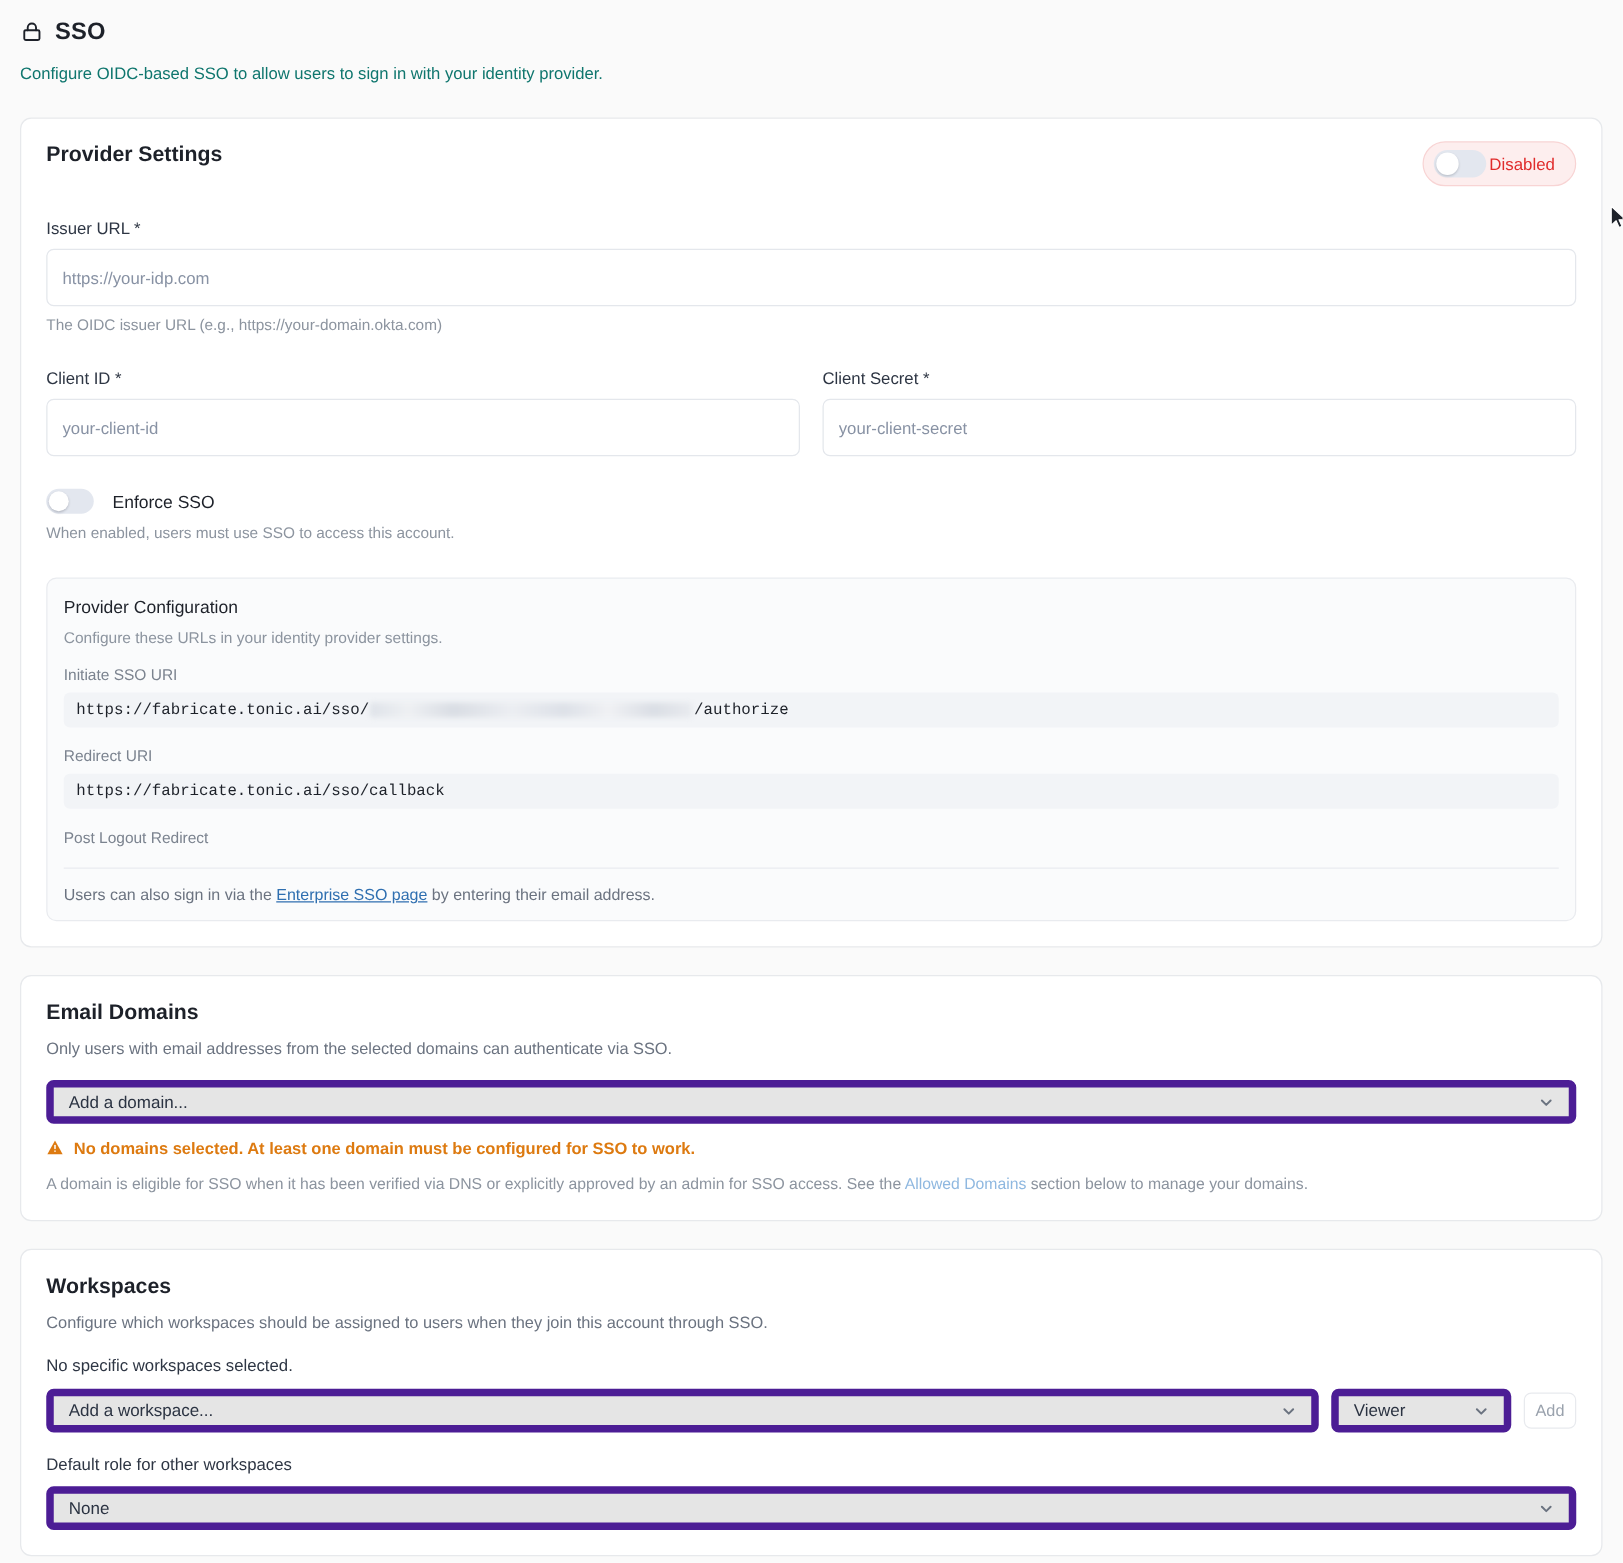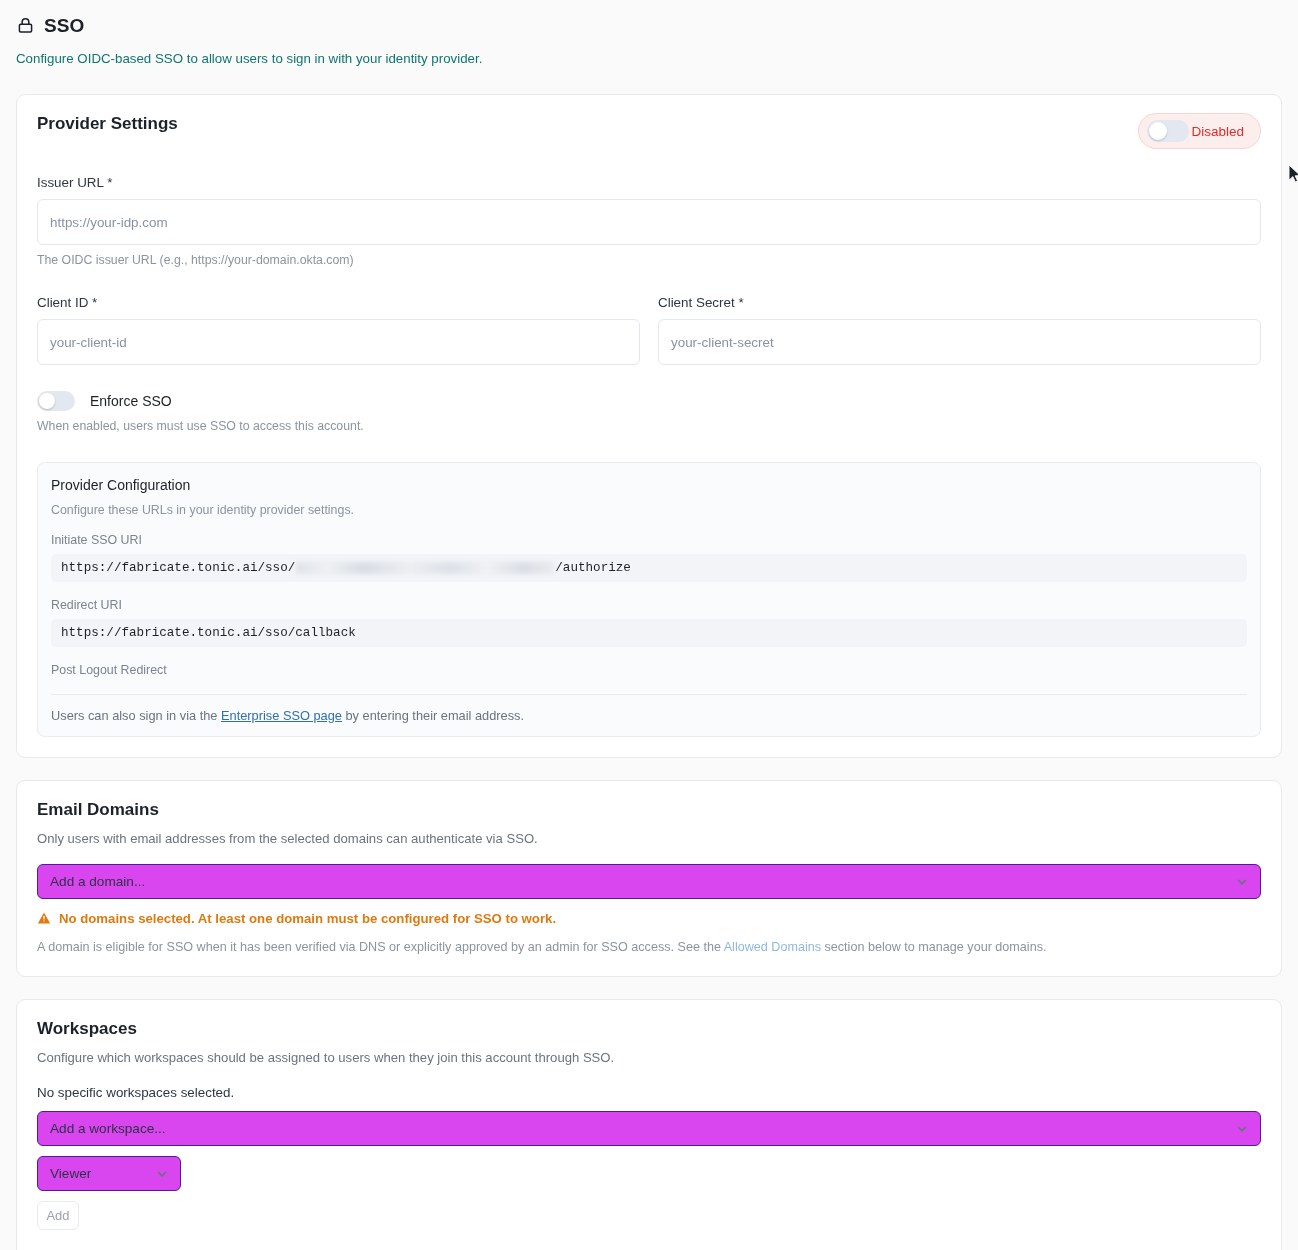--- a/index.html
+++ b/index.html
@@ -111,39 +111,39 @@
     filter: blur(2.2px);
     margin: 0 1px;
   }
   .panel-divider { border-top: 1px solid #e9ebef; margin-top: 17px; }
   .panel-foot { margin-top: 13px; font-size: 12.8px; color: #6b7380; }
   .link-underline { color: #2f6fb0; text-decoration: underline; cursor: pointer; }
 
   
   .select {
     position: relative; width: 100%; height: 35px;
-    border: 1px solid #4c1d95; border-radius: 6px; background: #d946ef;
+    border: 6px solid #4c1d95; border-radius: 6px; background: #e5e5e5;
     display: flex; align-items: center; padding: 0 46px 0 12px;
     font-size: 13.6px; color: #2b3342; cursor: pointer;
   }
   .select .chev { position: absolute; right: 11px; top: 50%; transform: translateY(-50%); }
   .chev svg { display: block; }
 
   
   .warn-row {
     margin-top: 12px; display: flex; align-items: flex-start; gap: 8px;
     font-size: 13.2px; color: #dd7a10; font-weight: bold;
   }
   .warn-icon { display: block; }
   .note { margin-top: 11px; font-size: 12.6px; color: #8c949f; line-height: 1.35; }
   .link-plain { color: #8fb8e0; cursor: pointer; }
 
   
   .ws-status { margin-top: 19px; font-size: 13.4px; color: #2e3644; }
-  .ws-row { margin-top: 11px; display: flex; align-items: flex-start; gap: 10px; flex-direction: column; }
+  .ws-row { margin-top: 11px; display: flex; align-items: center; gap: 10px; }
   .ws-row .ws-select { flex: 1 1 auto; }
   .role-select { width: 144px; flex: 0 0 auto; }
   .add-btn {
     width: 42px; height: 29px; border: 1px solid #e8eaee; border-radius: 6px;
     background: #fff; color: #9aa2ad; font-size: 13px;
     font-family: "Liberation Sans", sans-serif;
     display: flex; align-items: center; justify-content: center;
     flex: 0 0 auto; cursor: default;
   }
   .ws-sub-label { margin-top: 18px; font-size: 13.4px; color: #2e3644; }

